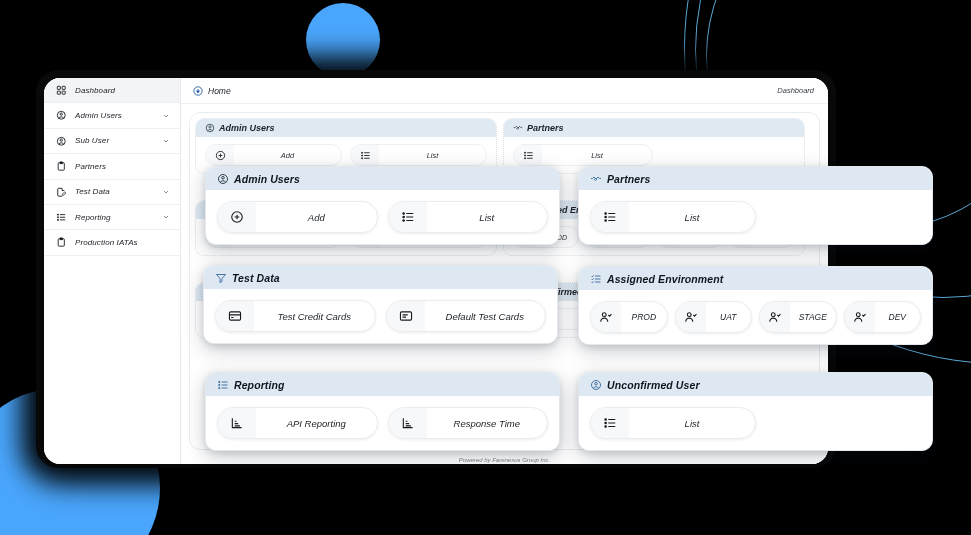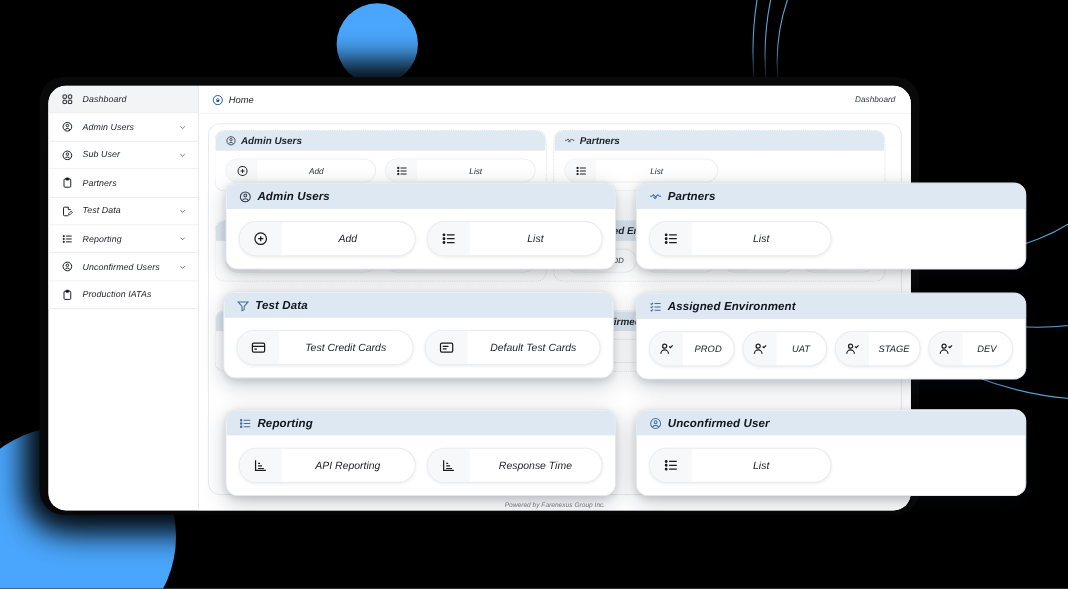--- a/index.html
+++ b/index.html
@@ -267,35 +267,20 @@
             </svg>
         </span>
         <span class="nav-label">Reporting</span>
         <span class="nav-caret">
           <svg viewBox="0 0 24 24" fill="none" stroke="currentColor" stroke-width="2.2">
               <path d="M6 9l6 6 6-6"></path>
             </svg>
         </span>
       </div>
 
-      <div class="nav-item">
-        <span class="nav-ico">
-          <svg viewBox="0 0 24 24" fill="none" stroke="currentColor" stroke-width="2">
-              <circle cx="12" cy="12" r="9"></circle>
-              <circle cx="12" cy="9.5" r="2.6"></circle>
-              <path d="M6.6 18.6a6.2 6.2 0 0 1 10.8 0"></path>
-            </svg>
-        </span>
-        <span class="nav-label">Unconfirmed Users</span>
-        <span class="nav-caret">
-          <svg viewBox="0 0 24 24" fill="none" stroke="currentColor" stroke-width="2.2">
-              <path d="M6 9l6 6 6-6"></path>
-            </svg>
-        </span>
-      </div>
 
       <div class="nav-item">
         <span class="nav-ico">
           <svg viewBox="0 0 24 24" fill="none" stroke="currentColor" stroke-width="2">
               <rect x="5" y="4" width="14" height="17" rx="2"></rect>
               <rect x="9" y="2" width="6" height="4" rx="1" fill="currentColor"></rect>
             </svg>
         </span>
         <span class="nav-label">Production IATAs</span>
       </div>

